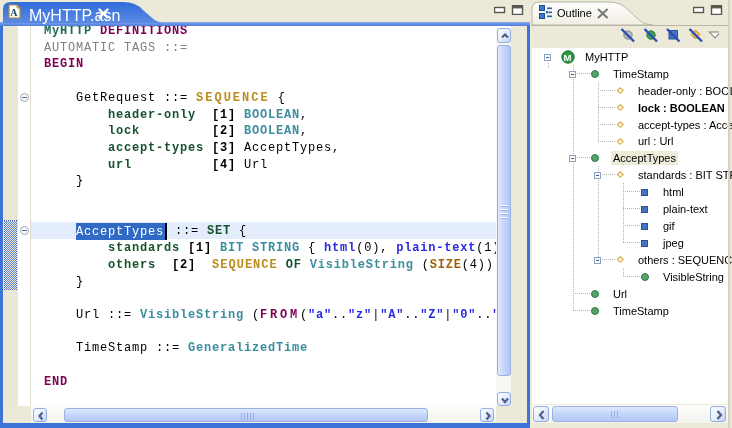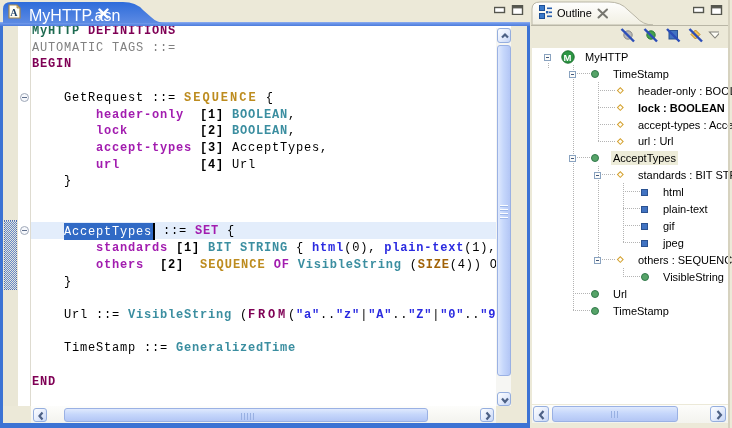--- a/index.html
+++ b/index.html
@@ -28,25 +28,25 @@
 #ed-hatch { position:absolute; left:5px; top:221px; width:11px; height:68px;
   background-image:conic-gradient(#6388ce 25%, rgba(0,0,0,0) 0 50%, #6388ce 0 75%, rgba(0,0,0,0) 0);
   background-size:2px 2px; outline:1px dotted #4a6cb8; }
 #ed-foldruler { position:absolute; left:18px; top:26px; width:13px; height:380px; background:#fff; border-right:1px solid #dedbd0; }
 .foldicon { position:absolute; width:9px; height:9px; border:1px solid #a0a8b8; border-radius:50%; background:#f6f8fc; }
 .foldicon::after { content:""; position:absolute; left:1px; top:3px; width:5px; height:1px; background:#60708c; }
 
 
 #codeclip { position:absolute; left:31px; top:26px; width:465px; height:380px; overflow:hidden; background:transparent; }
 #curline { position:absolute; left:0px; top:196px; width:465px; height:17px; background:#e3edfb; }
-#code { position:absolute; left:1px; top:-3px; font-family:"Liberation Mono", monospace; font-size:12px; letter-spacing:0.8px; line-height:16.7px; white-space:pre; color:#000; }
+#code { position:absolute; left:1px; top:-3px; font-family:"Liberation Mono", monospace; font-size:12px; letter-spacing:0.8px; line-height:16.7px; white-space:pre; color:#000;padding-left:12px; }
 .k { color:#7f0055; font-weight:bold; }
 .gr { color:#808080; }
 .gn { color:#1d6a50; font-weight:bold; }
-.au { color:#a21caf; font-weight:bold; }
+.au { color:#14532d; font-weight:bold; }
 .au2 { color:#bd8c1f; font-weight:bold; letter-spacing:2px; }
 .au3 { color:#bd8c1f; font-weight:bold; letter-spacing:1px; }
 .k2 { color:#7f0055; font-weight:bold; letter-spacing:2.8px; }
 .ty { color:#3b8ea0; font-weight:bold; }
 .bl { color:#2a2ae0; font-weight:bold; }
 .sz { color:#a16207; font-weight:bold; }
 .sel { background:#316ac5; color:#fff; padding:1.5px 1px 1.5px 0; }
 .caret { border-right:2px solid #000; padding:1.5px 0; }
 
 

